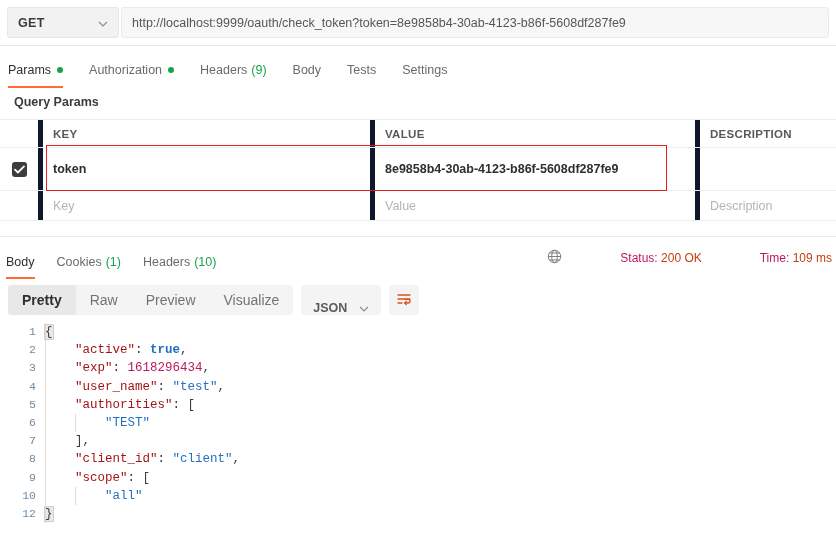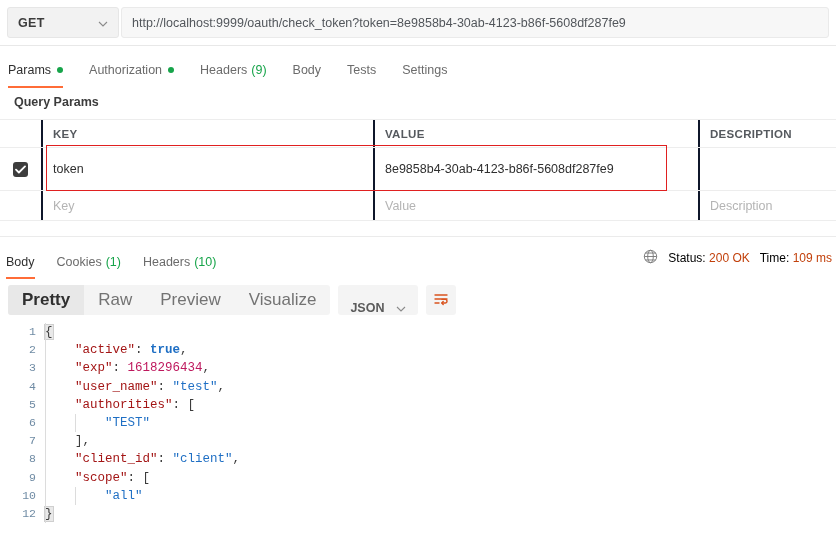--- a/index.html
+++ b/index.html
@@ -44,23 +44,23 @@
   }
   .dot { width: 6px; height: 6px; border-radius: 50%; background: #17a44a; display: inline-block; margin-left: 6px; }
   .count { color: #17a44a; margin-left: 4px; }
 
   
   .qp-title { position: absolute; left: 14px; top: 95px; font-size: 12.5px; color: #3c3c3c; font-weight: bold; }
 
   .tbl { position: absolute; left: 0; top: 119px; width: 836px; }
   .tbl-row { position: relative; display: flex; width: 836px; border-bottom: 1px solid #ededed; }
   .tbl-row.head { height: 29px; border-top: 1px solid #ededed; }
-  .tbl-row.data { height: 43px; }
+  .tbl-row.data { height: 43px; font-weight: bold; }
   .tbl-row.empty { height: 30px; }
-  .cell { display: flex; align-items: center; border-right: 2px solid #0f172a; padding: 0 0 0 10px; overflow: hidden; }
+  .cell { display: flex; align-items: center; border-right: 5px solid #0f172a; padding: 0 0 0 10px; overflow: hidden; }
   .cell.chk { width: 43px; padding: 0; justify-content: center; }
   .cell.key { width: 332px; }
   .cell.val { width: 325px; }
   .cell.desc { width: 136px; border-right: none; }
   .col-head { font-size: 11.5px; font-weight: bold; color: #55595e; letter-spacing: .3px; }
   .cell-text { font-size: 12.5px; color: #2f2f2f; }
   .cell-ph { font-size: 12.5px; color: #b4b4b4; }
   .checkbox {
     width: 15px; height: 15px; border-radius: 3px; background: #3d3d3d;
     display: flex; align-items: center; justify-content: center;
@@ -80,28 +80,28 @@
     position: relative; height: 27px; display: flex; align-items: center;
     font-size: 12.5px; color: #6b6b6b; margin-right: 22px; white-space: nowrap;
   }
   .res-tab:first-child { margin-left: 6px; }
   .res-tab.active { color: #2f2f2f; }
   .res-tab.active::after {
     content: ""; position: absolute; left: 0; right: 0; bottom: -4px; height: 2px; background: #ff6c37;
   }
 
   .res-meta { position: absolute; right: 4px; top: 249px; display: flex; align-items: center; gap: 10px; font-size: 12px; }
-  .meta-label { color: #000000; }
+  .meta-label { color: #be185d; margin-left: 48px; }
   .meta-val { color: #c2410c; }
 
   
   .fmt { position: absolute; left: 8px; top: 285px; display: flex; align-items: center; gap: 8px; }
   .seg { display: flex; background: #f4f4f4; border-radius: 3px; height: 30px; overflow: hidden; }
   .seg-item {
-    display: flex; align-items: center; padding: 12px 14px; font-size: 17px; color: #737373;
+    display: flex; align-items: center; padding: 12px 14px; font-size: 14px; color: #737373;
   }
   .seg-item.active { background: #e8e8e8; color: #2f2f2f; font-weight: bold; }
   .lang {
     display: flex; align-items: flex-end; gap: 12px; height: 30px; padding: 0 12px;
     background: #f4f4f4; border-radius: 3px; font-size: 12.5px; font-weight: bold; color: #5b5b5b;
   }
   .wrapbtn {
     width: 30px; height: 30px; background: #f4f4f4; border-radius: 3px;
     display: flex; align-items: center; justify-content: center;
   }

